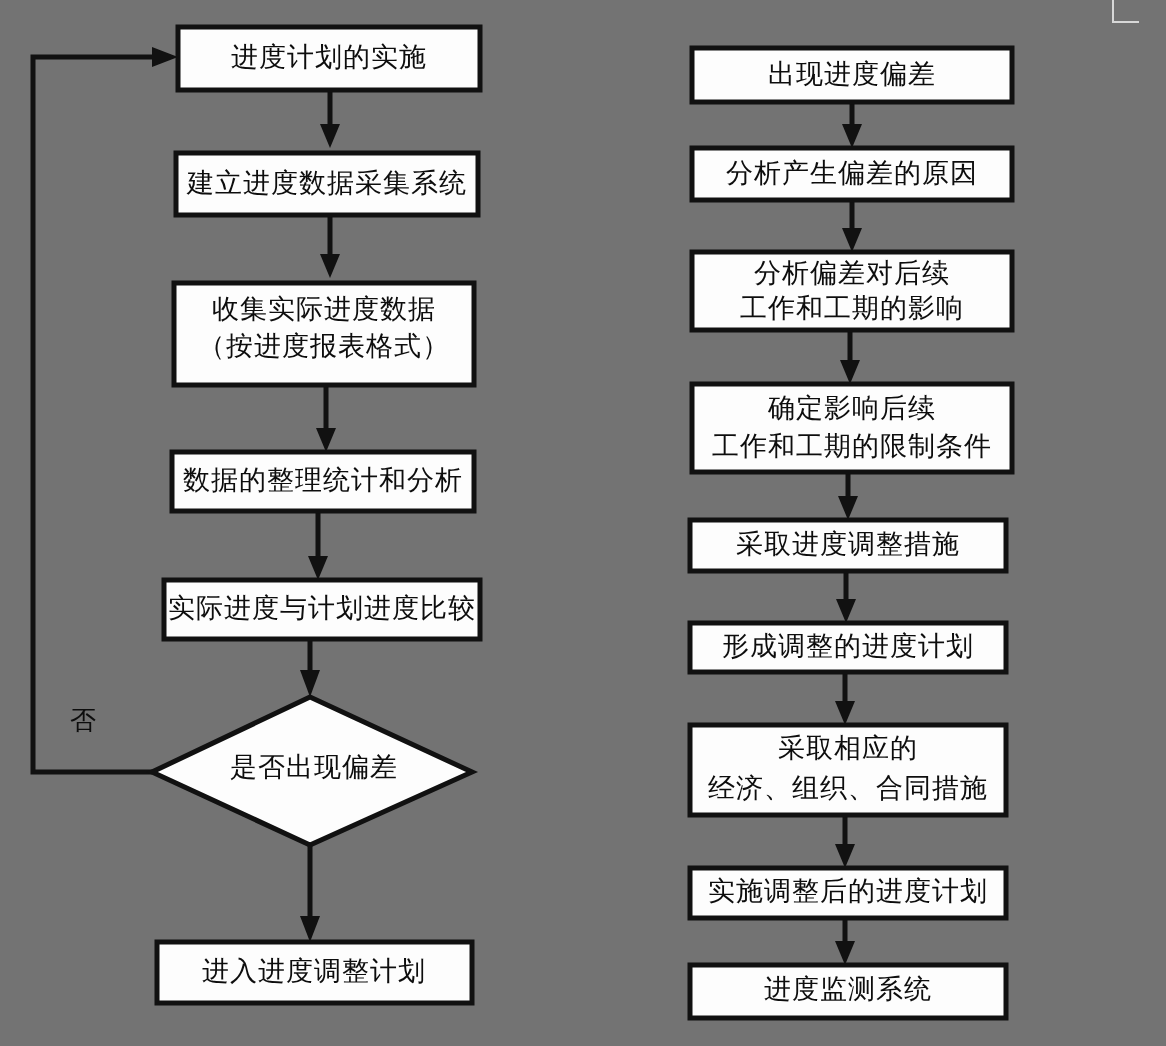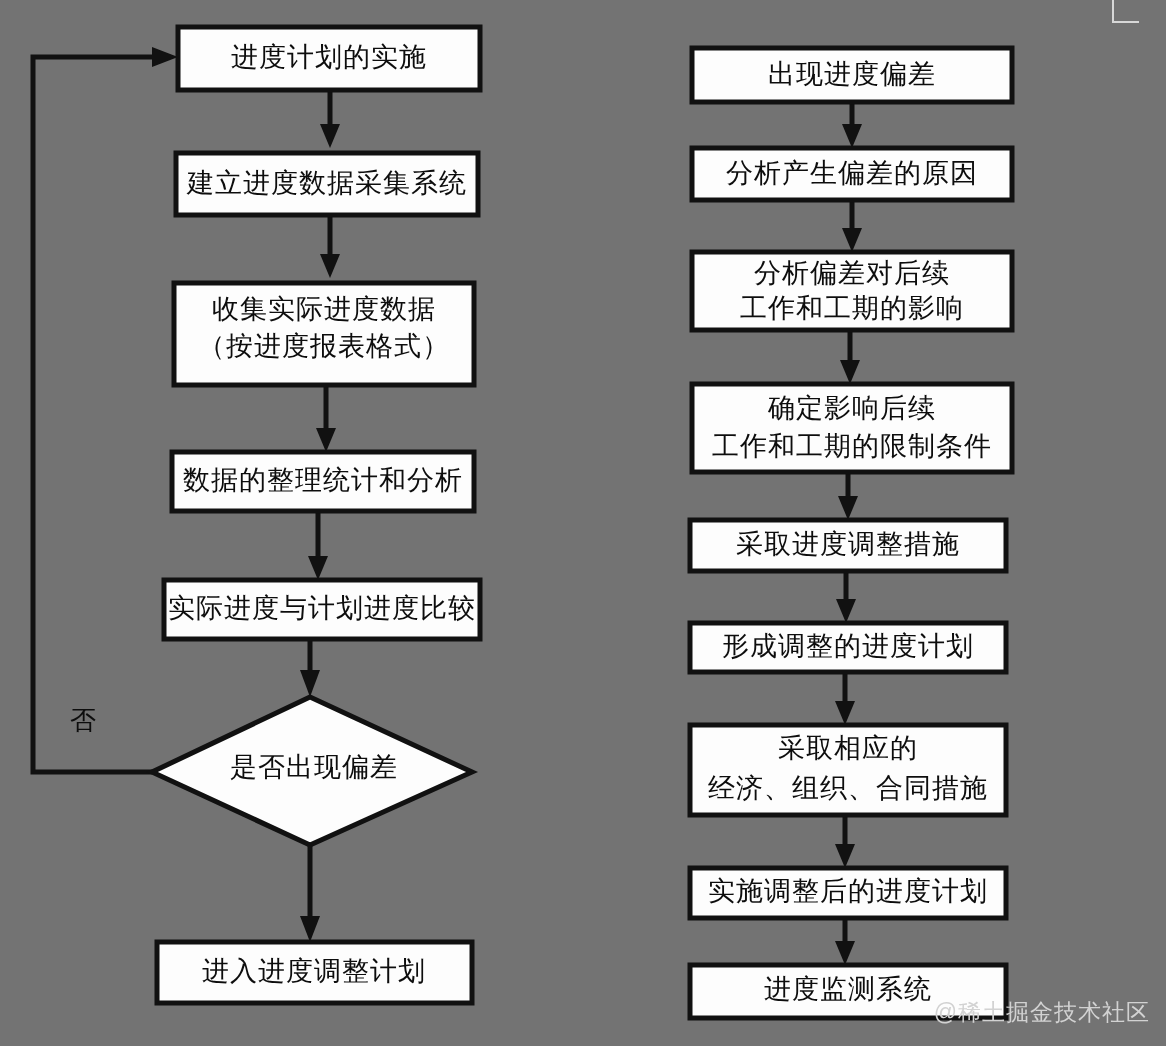--- a/index.html
+++ b/index.html
@@ -223,15 +223,14 @@
         <text class="node-label" x="848" y="893">实施调整后的进度计划</text>
       </g>
 
       <g>
         <rect class="node-rect" x="690" y="965" width="316" height="53"></rect>
         <text class="node-label" x="848" y="991">进度监测系统</text>
       </g>
     </g>
   </svg>
 
-  <div class="watermark">@稀土掘金技术社区</div>
 
 </div>
 
 </body></html>

